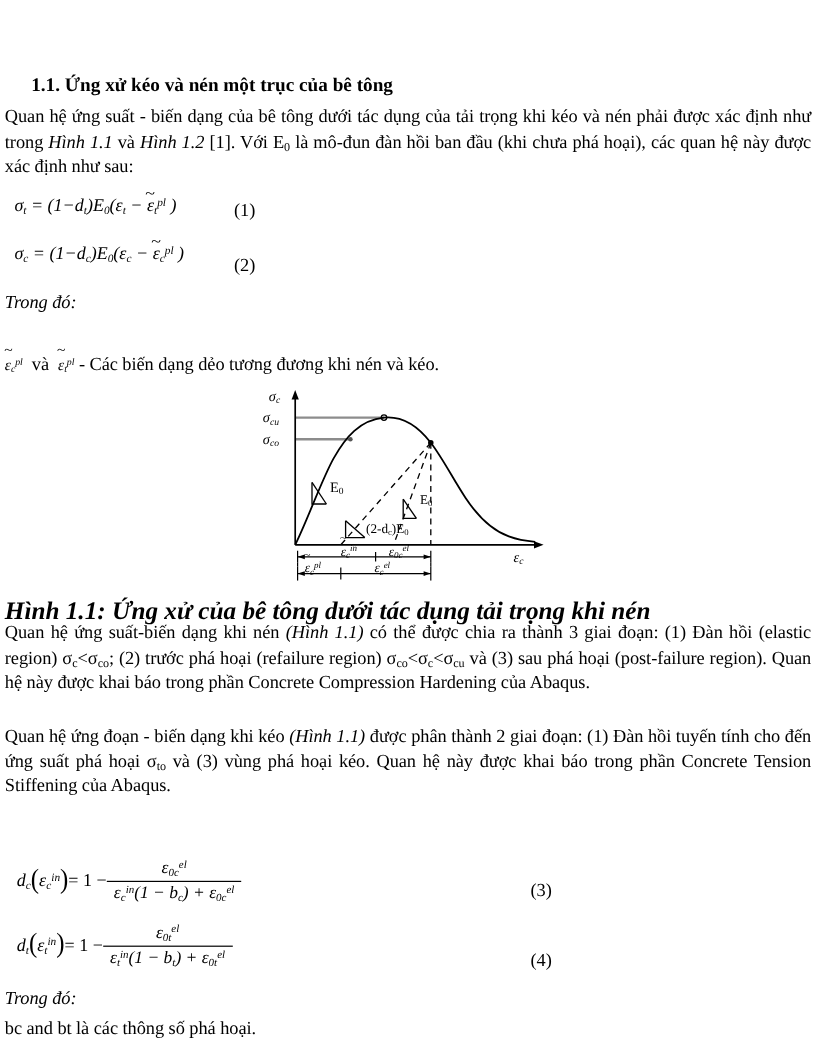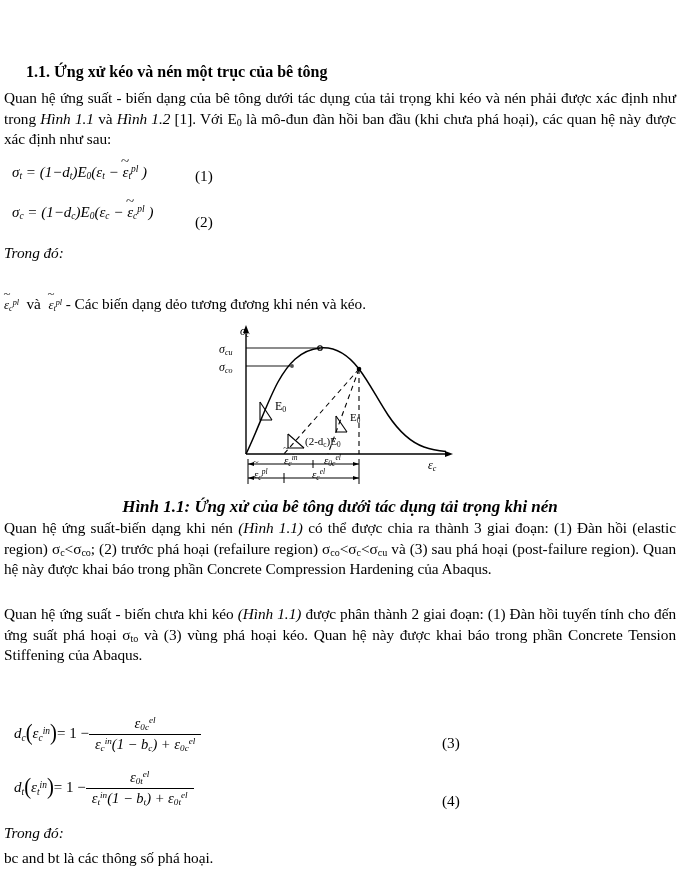--- a/index.html
+++ b/index.html
@@ -36,24 +36,24 @@
   }
   .heading {
     margin: 0;
     font-size: 16px;
     font-weight: bold;
     line-height: 1.3;
     text-indent: 22px;
   }
   .caption {
     margin: 0;
-    font-size: 17px;
+    font-size: 21px;
     font-weight: bold;
     font-style: italic;
-    text-align: center;
+    text-align: left;
     line-height: 1.3;
   }
   .it { font-style: italic; }
   sub {
     font-size: 0.66em;
     vertical-align: -0.24em;
     line-height: 0;
   }
   
   .math {
@@ -204,21 +204,21 @@
       <line x1="32" y1="156" x2="143" y2="156" stroke="#000" stroke-width="1"></line>
       <line x1="32" y1="150" x2="32" y2="162" stroke="#000" stroke-width="1"></line>
       <line x1="143" y1="150" x2="143" y2="162" stroke="#000" stroke-width="1"></line>
       <line x1="68" y1="151" x2="68" y2="161" stroke="#000" stroke-width="1"></line>
       <polygon points="32,156 38,154 38,158" fill="#000"></polygon>
       <polygon points="143,156 137,154 137,158" fill="#000"></polygon>
       <line x1="32" y1="147" x2="32" y2="150" stroke="#000" stroke-width="1"></line>
       <line x1="143" y1="147" x2="143" y2="150" stroke="#000" stroke-width="1"></line>
     </svg>
 
-    <div style="position:absolute; left:24px; top:0px;text-align:right;" class="math" style2="">
+    <div style="position:absolute; left:8px; top:0px;text-align:right;" class="math" style2="">
       <span style="font-size:12px;">σ</span><span class="vsub" style="font-size:8px;">c</span>
     </div>
 
     <div style="position:absolute; left:3px; top:18px;" class="math">
       <span style="font-size:12px;">σ</span><span class="vsub" style="font-size:8px;">cu</span>
     </div>
 
     <div style="position:absolute; left:3px; top:36px;" class="math">
       <span style="font-size:12px;">σ</span><span class="vsub" style="font-size:8px;">co</span>
     </div>
@@ -258,21 +258,21 @@
 
   <div class="blk" style="top:496px;">
     <p class="caption">Hình 1.1: Ứng xử của bê tông dưới tác dụng tải trọng khi nén</p>
   </div>
 
   <div class="blk" style="top:518px;">
     <p class="body-text"><span>Quan hệ ứng suất-biến dạng khi nén </span><span class="it">(Hình 1.1)</span><span> có thể được chia ra thành 3 giai đoạn: (1) Đàn hồi (elastic region) σ</span><sub>c</sub><span>&lt;σ</span><sub>co</sub><span>; (2) trước phá hoại (refailure region) σ</span><sub>co</sub><span>&lt;σ</span><sub>c</sub><span>&lt;σ</span><sub>cu</sub><span> và (3) sau phá hoại (post-failure region). Quan hệ này được khai báo trong phần Concrete Compression Hardening của Abaqus.</span></p>
   </div>
 
   <div class="blk" style="top:604px;">
-    <p class="body-text"><span>Quan hệ ứng suất - biến chưa khi kéo </span><span class="it">(Hình 1.1)</span><span> được phân thành 2 giai đoạn: (1) Đàn hồi tuyến tính cho đến ứng suất phá hoại σ</span><sub>to</sub><span> và (3) vùng phá hoại kéo. Quan hệ này được khai báo trong phần Concrete Tension Stiffening của Abaqus.</span></p>
+    <p class="body-text"><span>Quan hệ ứng đoạn - biến dạng khi kéo </span><span class="it">(Hình 1.1)</span><span> được phân thành 2 giai đoạn: (1) Đàn hồi tuyến tính cho đến ứng suất phá hoại σ</span><sub>to</sub><span> và (3) vùng phá hoại kéo. Quan hệ này được khai báo trong phần Concrete Tension Stiffening của Abaqus.</span></p>
   </div>
 
 
   <div style="position:absolute; left:14px; top:716px; width:660px;">
     <span class="math"><span>d</span><span class="vsub">c</span><span class="bigparen">(</span><span>ε</span><span class="vsub">c</span><span class="vsup">in</span><span class="bigparen">)</span><span class="up">= 1 −</span><span class="frac"><span class="num"><span>ε</span><span class="vsub">0c</span><span class="vsup">el</span></span><span class="den"><span>ε</span><span class="vsub">c</span><span class="vsup">in</span><span>(1 − b</span><span class="vsub">c</span><span>) + </span><span>ε</span><span class="vsub">0c</span><span class="vsup">el</span></span></span></span>
     <span class="eqno" style="position:absolute; left:428px; top:18px;">(3)</span>
   </div>
 
   <div style="position:absolute; left:14px; top:770px; width:660px;">
     <span class="math"><span>d</span><span class="vsub">t</span><span class="bigparen">(</span><span>ε</span><span class="vsub">t</span><span class="vsup">in</span><span class="bigparen">)</span><span class="up">= 1 −</span><span class="frac"><span class="num"><span>ε</span><span class="vsub">0t</span><span class="vsup">el</span></span><span class="den"><span>ε</span><span class="vsub">t</span><span class="vsup">in</span><span>(1 − b</span><span class="vsub">t</span><span>) + </span><span>ε</span><span class="vsub">0t</span><span class="vsup">el</span></span></span></span>

